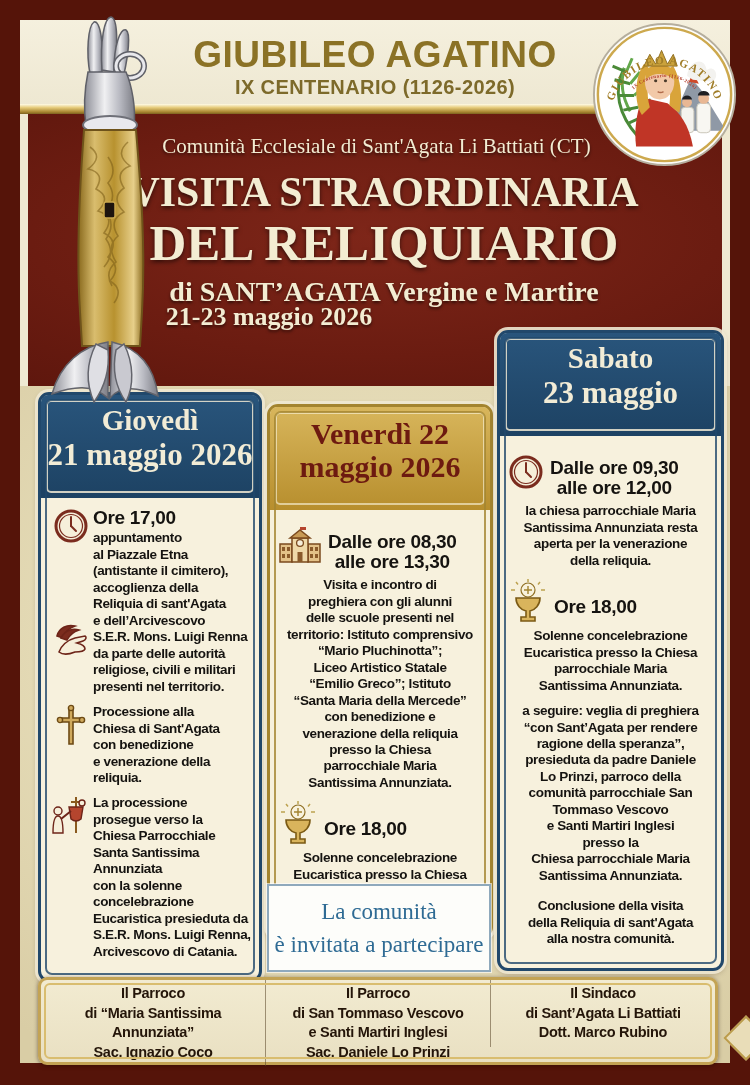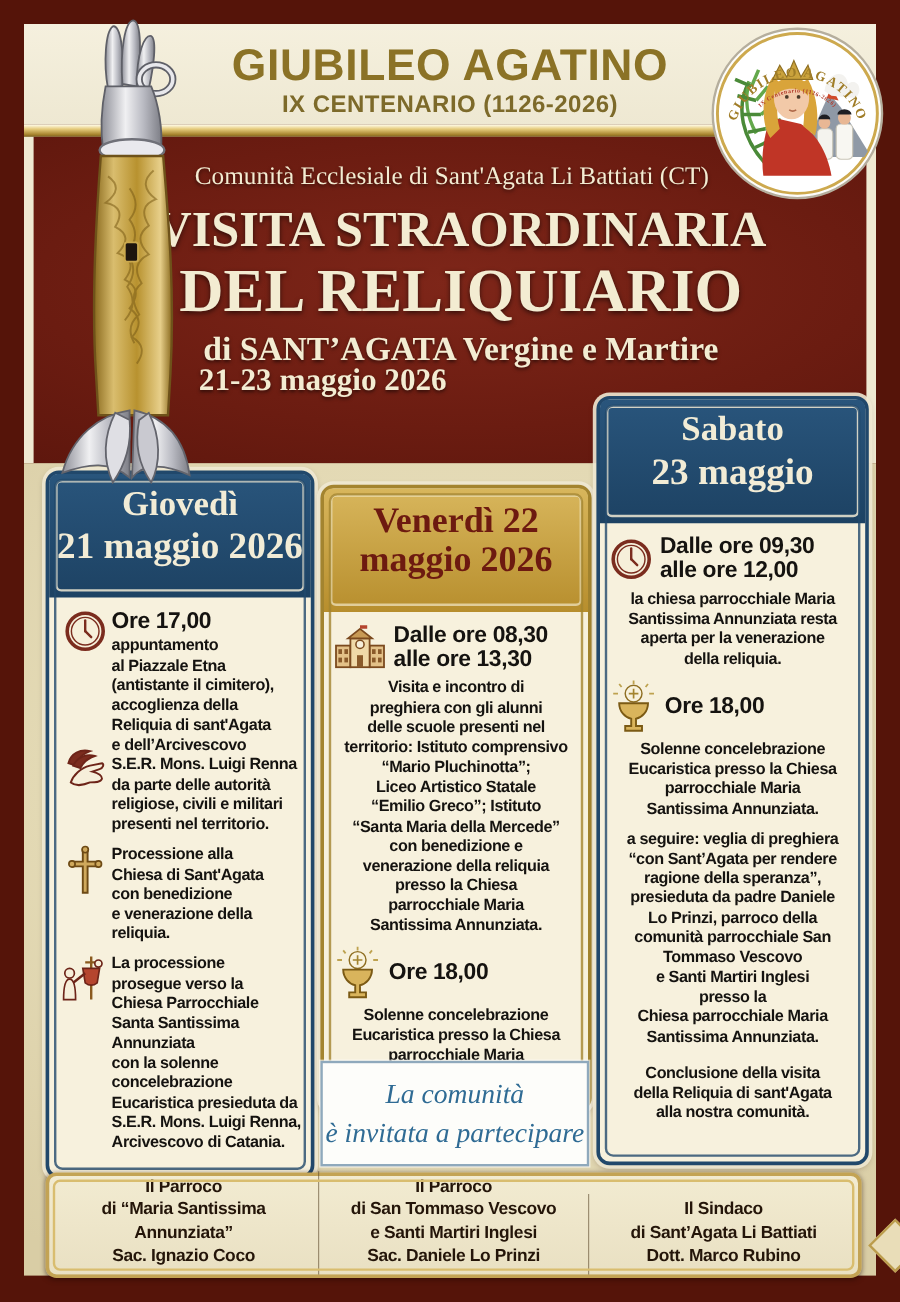--- a/index.html
+++ b/index.html
@@ -51,36 +51,36 @@
   .ch1{font-size:29px;line-height:1.1;}
   .ch2{font-size:31px;line-height:1.15;}
   .card.gold .ch1,.card.gold .ch2{font-size:30px;}
   .card-body{padding:10px 8px 10px 8px;color:#151310;}
   .item{margin-bottom:9px;}
   .row{display:flex;align-items:flex-start;}
   .icon-col{width:44px;flex:0 0 44px;display:flex;flex-direction:column;align-items:center;}
   .txt-col{flex:1;min-width:0;}
   .time{font-weight:700;font-size:19px;letter-spacing:-.3px;line-height:1.1;margin-bottom:2px;}
   .timerow{display:flex;align-items:center;margin-bottom:4px;}
-  .timerow .time{margin:0 0 0 6px;}
+  .timerow .time{margin:12px 0 0 6px;text-align:center;}
   .body-text{white-space:pre-line;font-weight:700;font-size:13.5px;line-height:1.22;letter-spacing:-.35px;}
   .body-text.center{text-align:center;}
   .closing{margin-top:14px;}
   .ic{display:block;}
   
   .invite{position:absolute;left:267px;top:884px;width:220px;height:84px;z-index:3;
           background:#fdfdfa;border:2px solid #8fa9bc;box-shadow:0 0 0 1px rgba(255,255,255,.6);
           display:flex;align-items:center;justify-content:center;text-align:center;}
-  .invite-text{white-space:pre-line;font-family:"Liberation Serif",serif;font-size:23px;line-height:1.45;color:#2f6b94;font-style:italic;}
+  .invite-text{white-space:pre-line;font-family:"Liberation Serif",serif;font-size:23px;line-height:1.45;color:#2f6b94;}
   
   .footer-frame{position:absolute;left:38px;top:977px;width:674px;height:82px;z-index:3;
                 background:linear-gradient(#f2ebd1,#e9e0c2);border:3px solid #c3a354;border-radius:9px;
                 box-shadow:0 1px 4px rgba(30,8,4,.5);}
   .footer-frame::after{content:"";position:absolute;inset:3px;border:2px solid #d9bd6f;border-radius:6px;pointer-events:none;}
-  .footer-cols{display:flex;height:100%;align-items:flex-end;}
+  .footer-cols{display:flex;height:100%;align-items:flex-start;}
   .fcol{flex:1;padding:4px 10px;text-align:center;white-space:pre-line;
         font-weight:700;font-size:14.5px;line-height:1.35;letter-spacing:-.3px;color:#241509;}
   .fcol + .fcol{border-left:1px solid rgba(90,70,40,.55);}
   .diamond{position:absolute;right:-12px;top:1022px;width:28px;height:28px;z-index:2;
            background:#e9ddb8;border:2px solid #bb9c4c;transform:rotate(45deg);}
   
   .arm{position:absolute;left:38px;top:12px;width:124px;height:392px;z-index:4;}
   .logo{position:absolute;left:591px;top:21px;width:147px;height:147px;z-index:4;}
 </style>
 </head>

